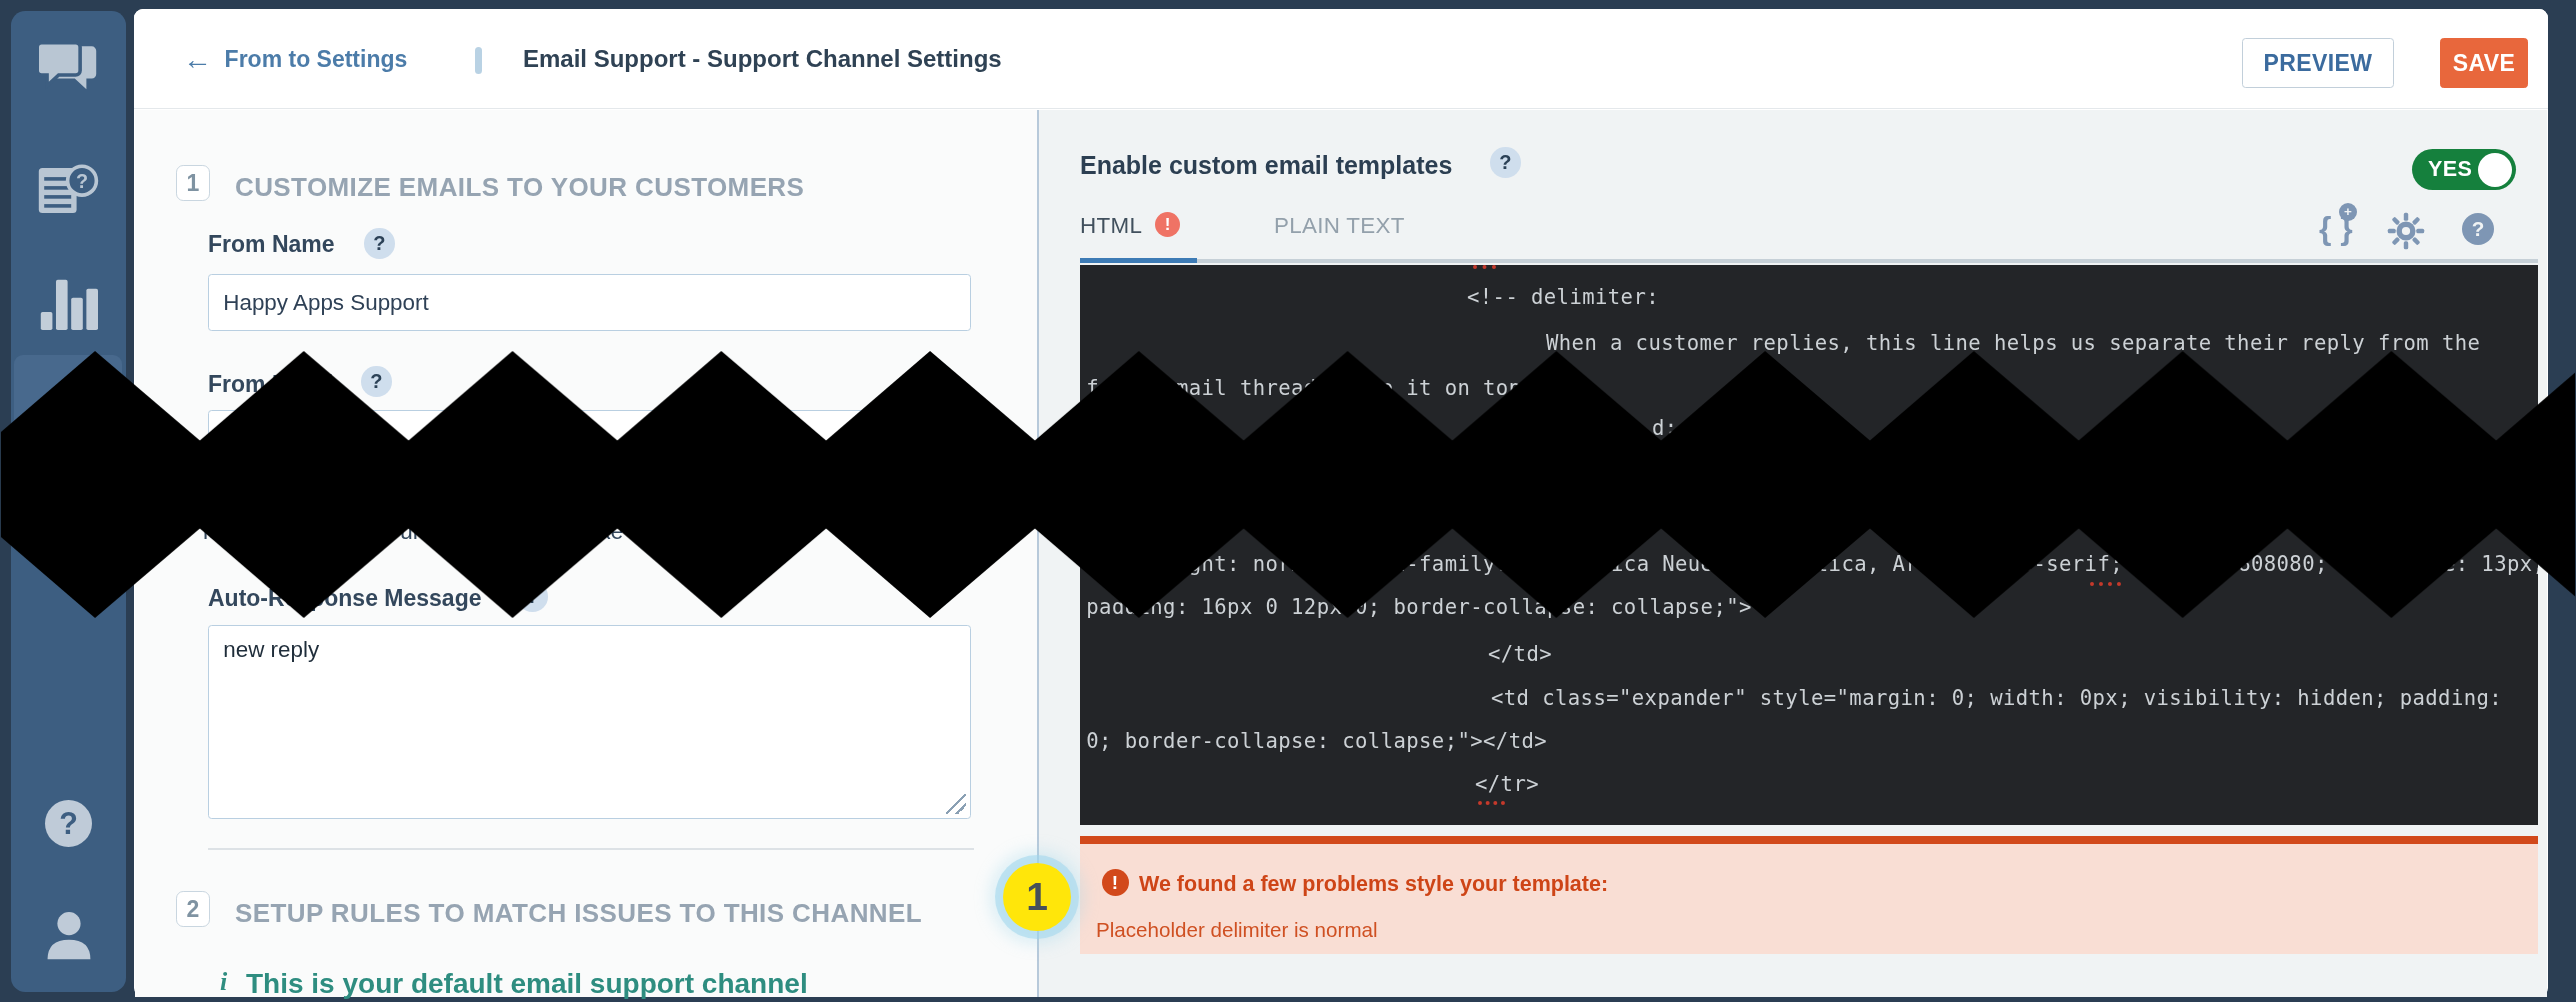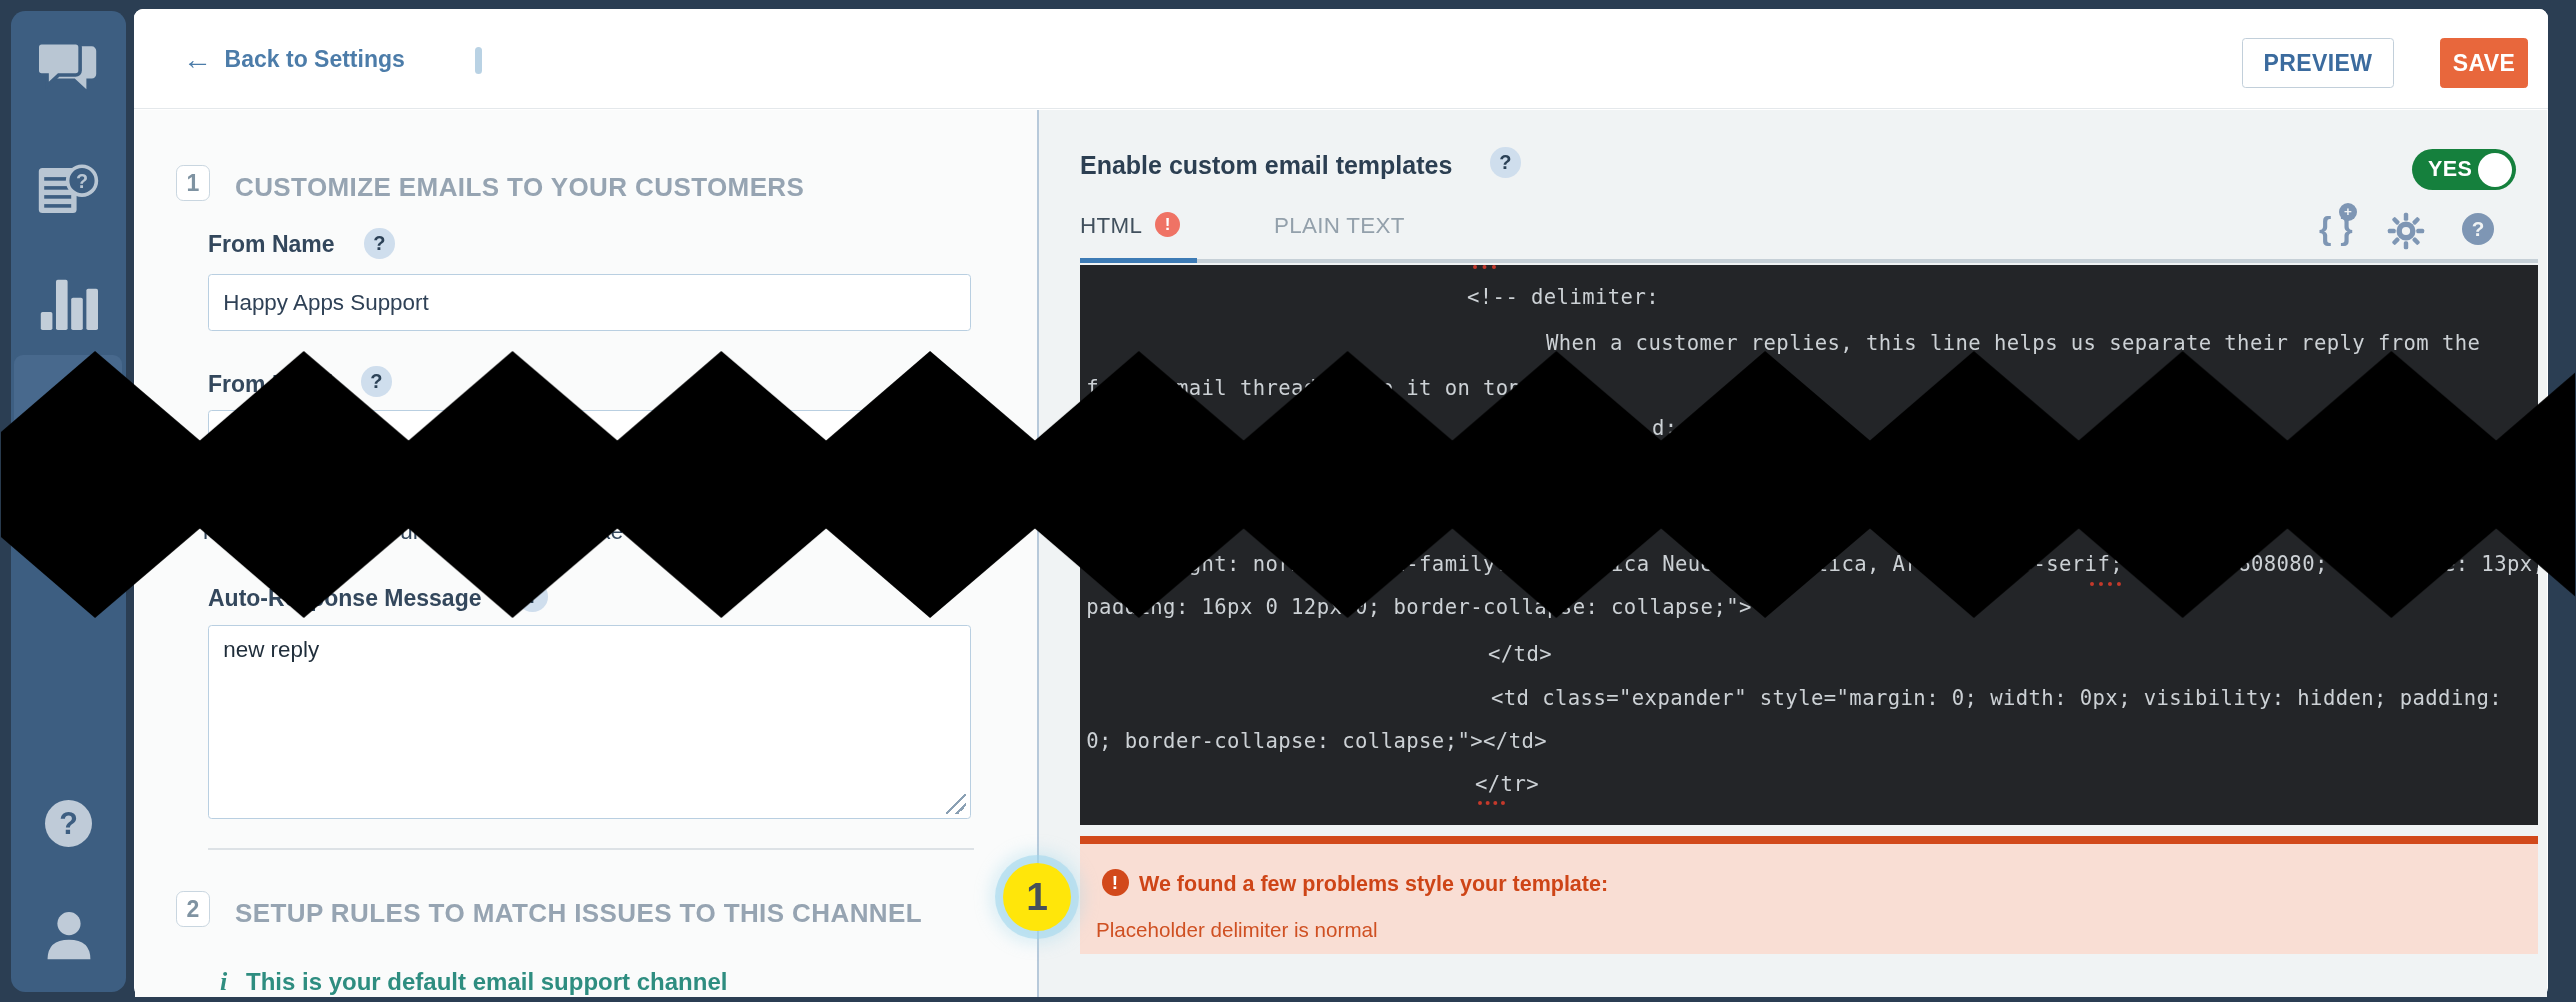--- a/index.html
+++ b/index.html
@@ -35,21 +35,21 @@
   .secnum { width:34px; height:36px; border:1.8px solid #c9d6e0; border-radius:7.2px; background:#fff; color:#7f93a2; font-size:23px; font-weight:bold; display:flex; align-items:center; justify-content:center; }
   .sectitle { color:#96a4b2; font-size:26px; font-weight:bold; letter-spacing:0.4px; }
   .flabel { color:#33475c; font-size:23px; font-weight:bold; }
   .bubble { width:30.5px; height:30.5px; border-radius:50%; background:#cfdeed; color:#2c4257; font-size:20px; font-weight:bold; display:flex; align-items:center; justify-content:center; cursor:pointer; }
   .tinput { width:763px; height:57px; border:1.8px solid #b9cfe1; border-radius:3.6px; background:#fff; font-family:"Liberation Sans",sans-serif; font-size:22.4px; color:#2f4156; padding:0 14.3px; }
   .tarea { width:763px; height:194px; border:1.8px solid #b9cfe1; border-radius:3.6px; background:#fff; font-family:"Liberation Sans",sans-serif; font-size:22.4px; color:#1f2d3a; padding:10.8px 14.3px; resize:none; }
   .resize-grip { width:20px; height:20px; background:
       linear-gradient(135deg, transparent 0 46%, #8aa0b4 46% 54%, transparent 54% 72%, #8aa0b4 72% 80%, transparent 80%); }
   .frag { color:#33475c; font-size:23px; }
   .hr-line { width:766px; height:1.8px; background:#dde2e6; }
-  .note { color:#2e8d80; font-size:24px; font-weight:bold; }
+  .note { color:#2e8d80; font-size:28px; font-weight:bold; }
   .note-i { color:#2e8d80; font-size:26px; font-weight:bold; font-style:italic; font-family:"Liberation Serif",serif; }
 
   
   .enable-label { color:#2c3f52; font-size:25px; font-weight:bold; }
   .toggle { width:104px; height:41px; border-radius:20.6px; background:#15803d; cursor:pointer; }
   .toggle-text { position:absolute; left:16px; top:0; height:41px; display:flex; align-items:center; color:#fff; font-size:21.5px; font-weight:bold; letter-spacing:0.4px; }
   .toggle-knob { position:absolute; right:3.6px; top:3.6px; width:34px; height:34px; border-radius:50%; background:#fff; }
   .tab { font-size:22.4px; font-weight:normal; cursor:pointer; letter-spacing:0.3px; }
   .tab-active { color:#41505d; }
   .tab-idle { color:#93a0ab; }
@@ -121,23 +121,24 @@
     <circle cx="28" cy="14" r="13" fill="#bfcbd8"></circle>
     <path d="M4 54 q0 -22 24 -22 q24 0 24 22 z" fill="#bfcbd8"></path>
   </svg>
 </div>
 
 <div class="abs card"></div>
 
 <div class="abs hdr">
   <div class="back-link">
     <span class="back-arrow">←</span>
-    <span>Back to Settings</span>
+    <span>From to Settings</span>
   </div>
   <div class="hdr-sep"></div>
+  <div class="hdr-title">Email Support - Support Channel Settings</div>
   <div class="btn btn-preview">PREVIEW</div>
   <div class="btn btn-save">SAVE</div>
 </div>
 
 <div class="abs left-panel"></div>
 <div class="abs right-panel"></div>
 <div class="abs v-divider"></div>
 
 <div class="abs secnum" style="left:176px; top:165px;">1</div>
 <div class="abs sectitle" style="left:235px; top:172px;">CUSTOMIZE EMAILS TO YOUR CUSTOMERS</div>

